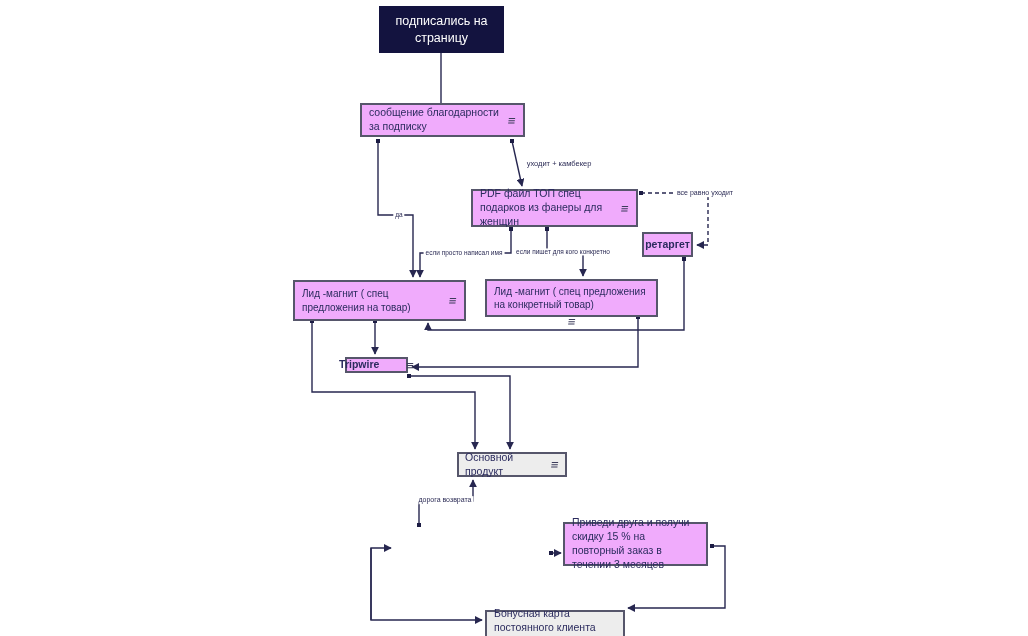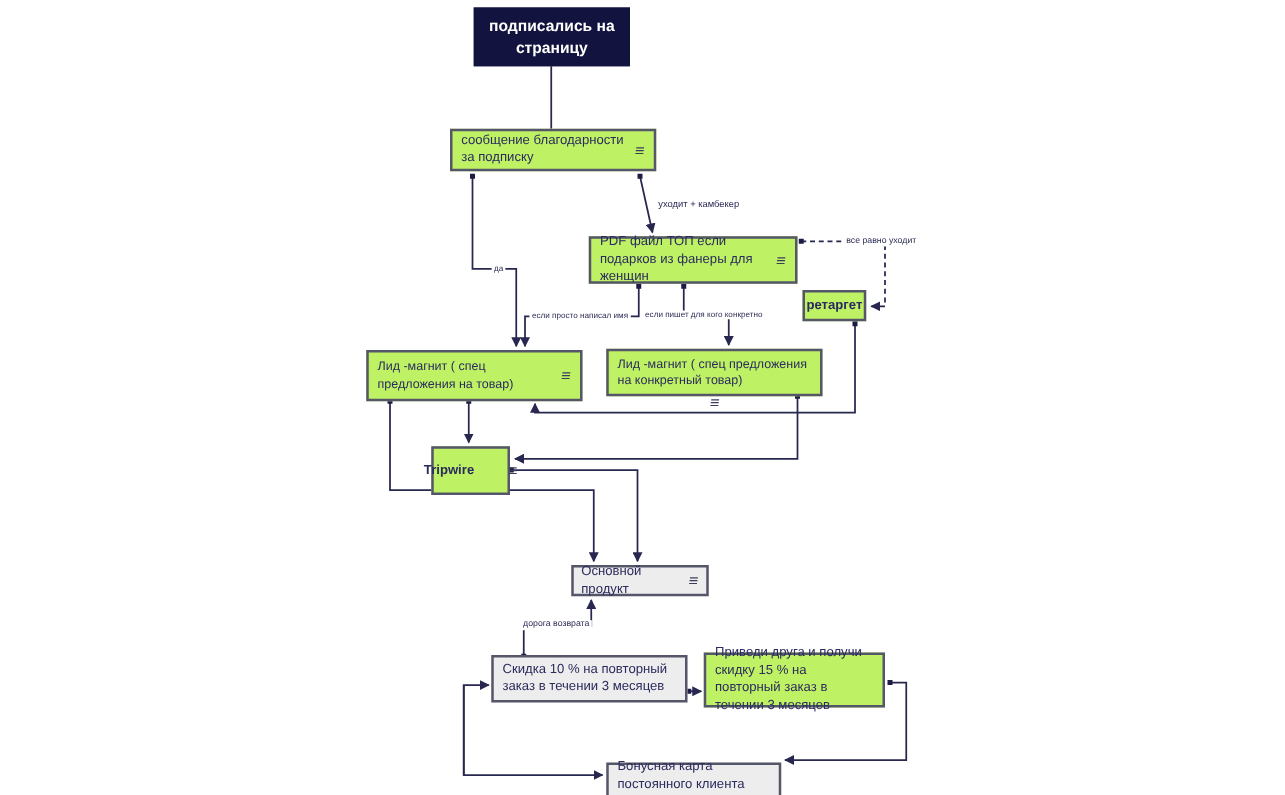--- a/index.html
+++ b/index.html
@@ -3,34 +3,34 @@
 <meta charset="utf-8">
 <style>
   html,body{margin:0;padding:0;background:#ffffff;}
   .canvas{
     position:relative;width:1028px;height:636px;background:#ffffff;overflow:hidden;
     font-family:"Liberation Sans", sans-serif;
   }
   .edges{position:absolute;left:0;top:0;}
   .node{
     position:absolute;box-sizing:border-box;
-    border:2px solid #56566b;background:#bef264;color:#2b2b5e;
+    border:2px solid #56566b;background:#f0abfc;color:#2b2b5e;
     font-size:10.5px;line-height:1.32;
     display:flex;align-items:center;gap:4px;
     padding:4px 7px;
   }
   .node .txt{flex:1;}
   .node b{font-weight:normal;}
   .menu-icon{
     flex:0 0 auto;color:#3c3c5c;font-size:13px;line-height:1;
     transform:skewX(-8deg);user-select:none;cursor:pointer;
   }
   .node.dark{
     background:#13133f;border:2px solid #13133f;color:#ffffff;
-    font-size:12.5px;font-weight:700;justify-content:center;text-align:center;
+    font-size:12.5px;font-weight:400;justify-content:center;text-align:center;
   }
   .node.gray{background:#ededed;}
   .node.compact{justify-content:center;}
   .edge-label{
     position:absolute;transform:translate(-50%,-50%);
     background:#ffffff;color:#2b2b55;white-space:nowrap;
     padding:0 2px;font-size:7px;line-height:1.1;
   }
   .edge-label.tiny{font-size:6.5px;}
   .edge-label.mid{font-size:7.5px;margin-left:42px;}
@@ -84,51 +84,48 @@
   <div class="node dark" style="left:379px;top:6px;width:125px;height:47px;">
     <span class="txt">подписались на страницу</span>
   </div>
 
   <div class="node" style="left:360px;top:103px;width:165px;height:34px;">
     <span class="txt">сообщение благодарности за подписку</span>
     <span class="menu-icon">≡</span>
   </div>
 
   <div class="node" style="left:471px;top:189px;width:167px;height:38px;">
-    <span class="txt"><b>PDF</b><span> файл ТОП если подарков из фанеры для  женщин</span></span>
+    <span class="txt"><b>PDF</b><span> файл ТОП спец подарков из фанеры для  женщин</span></span>
     <span class="menu-icon">≡</span>
   </div>
 
   <div class="node compact" style="left:642px;top:232px;width:51px;height:25px;padding:2px 4px;font-weight:bold;">
     <span>ретаргет</span>
   </div>
 
   <div class="node" style="left:293px;top:280px;width:173px;height:41px;font-size:10px;">
     <span class="txt">Лид -магнит ( спец предложения на товар)</span>
     <span class="menu-icon">≡</span>
   </div>
 
   <div class="node" style="left:485px;top:279px;width:173px;height:38px;font-size:10px;flex-direction:column;">
     <span class="txt">Лид -магнит ( спец предложения на конкретный товар)</span>
     <span class="menu-icon">≡</span>
   </div>
 
-  <div class="node compact" style="left:345px;top:357px;width:63px;height:39px;padding:2px 5px;font-weight:bold;gap:27px;">
+  <div class="node compact" style="left:345px;top:357px;width:63px;height:16px;padding:2px 5px;font-weight:bold;gap:27px;">
     <span>Tripwire</span>
     <span class="menu-icon" style="transform:none;">≡</span>
   </div>
 
   <div class="node gray compact" style="left:443px;top:452px;width:110px;height:25px;padding:2px 6px;margin-left:14px;">
     <span>Основной продукт</span>
     <span class="menu-icon">≡</span>
   </div>
 
-  <div class="node gray" style="left:393px;top:524px;width:157px;height:38px;">
-    <span class="txt"><span>Скидка </span><b>10 %</b><span> на повторный заказ в течении </span><b>3</b><span> месяцев</span></span>
-  </div>
 
   <div class="node" style="left:563px;top:522px;width:145px;height:44px;">
     <span class="txt">Приведи друга и получи скидку 15 % на повторный заказ в течении 3 месяцев</span>
   </div>
 
   <div class="node gray" style="left:485px;top:610px;width:140px;height:36px;align-items:center;">
     <span class="txt"><span>Бонусная карта постоянного клиента </span><b>20%</b></span>
   </div>
 
   <div class="edge-label tiny" style="left:399px;top:215px;">да</div>

